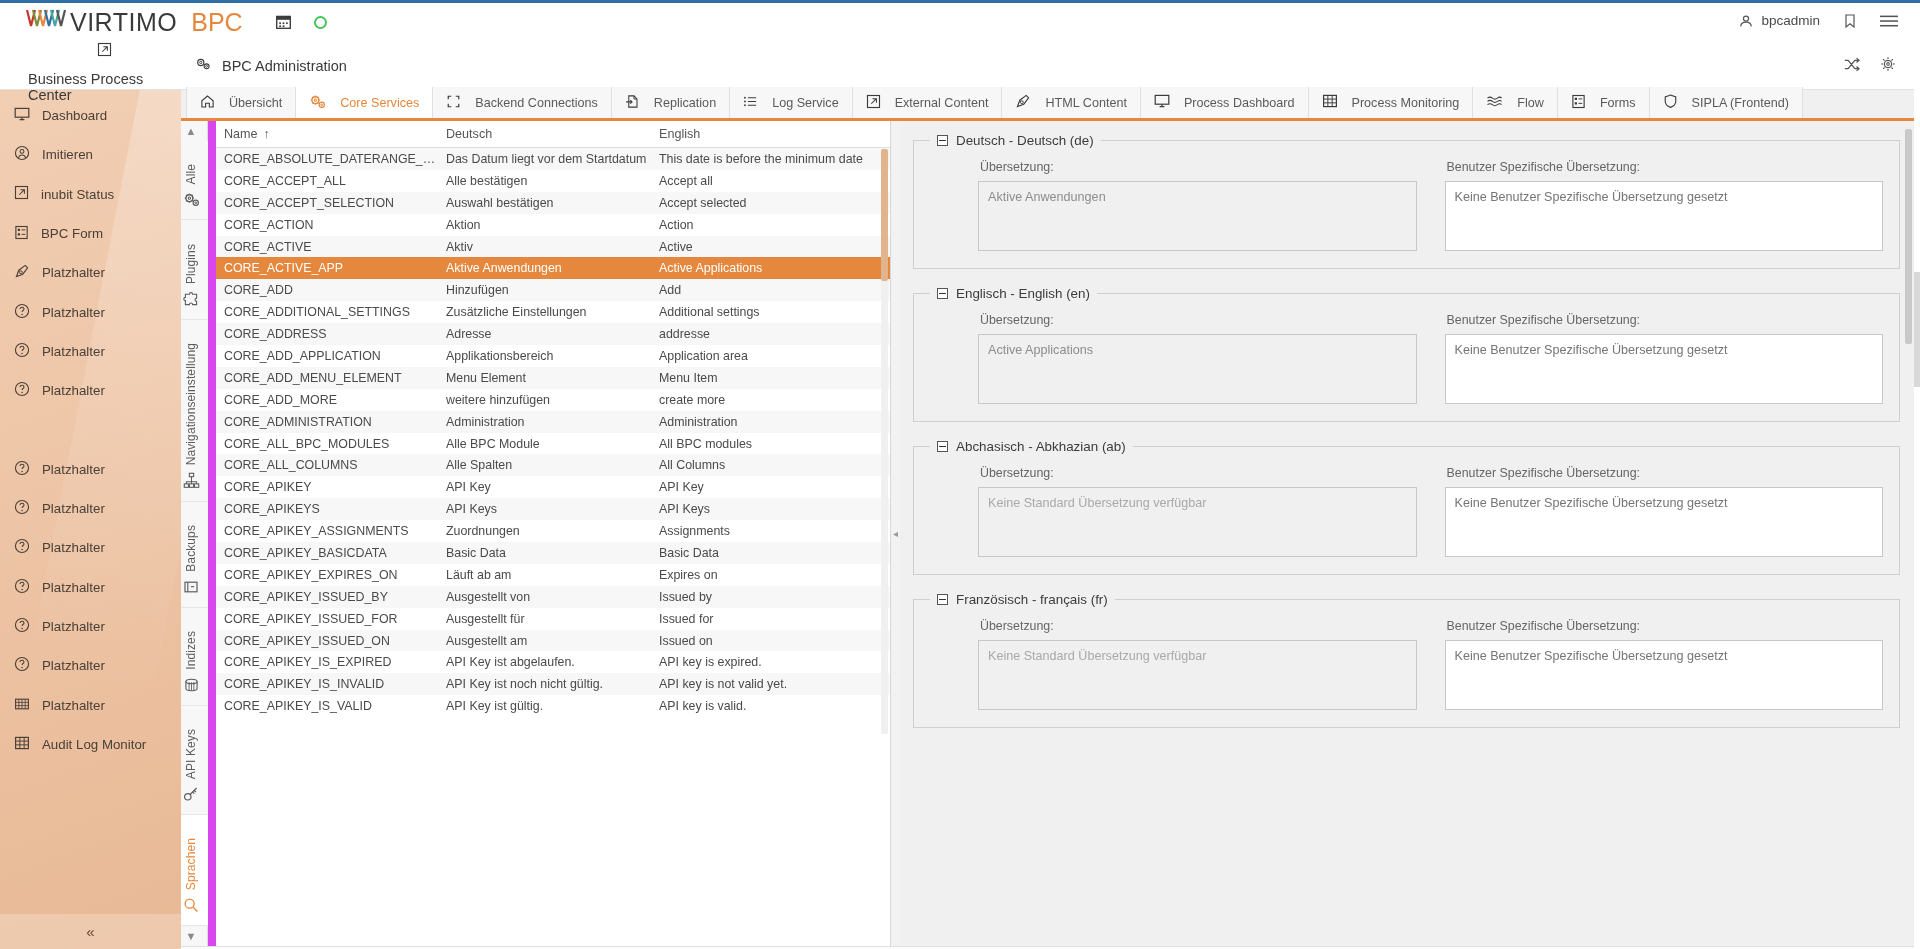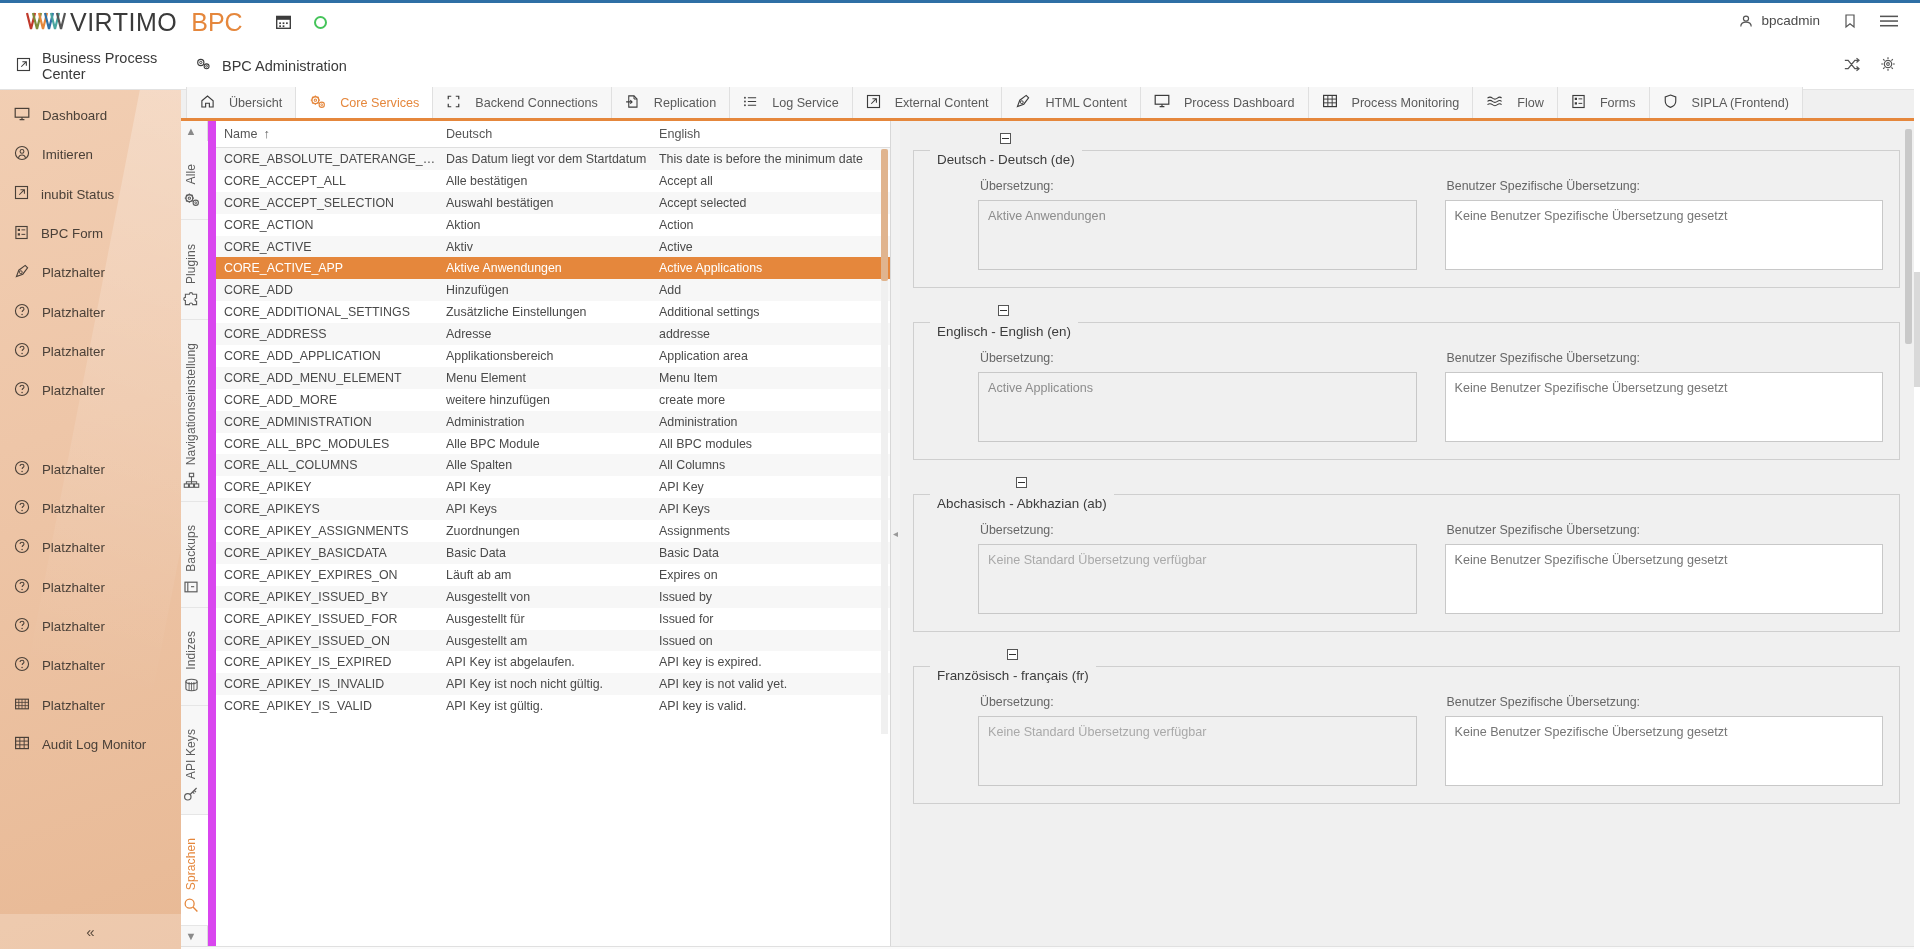--- a/index.html
+++ b/index.html
@@ -10,21 +10,21 @@
     -webkit-font-smoothing: antialiased;
   }
   body { position: relative; font-size: 13px; color: #3c3c3c; }
 
   
   #topbar {
     position: absolute; left: 0; top: 0; width: 1920px; height: 42px;
     background: #ffffff; border-top: 3px solid #2f6fa5;
     display: flex; align-items: center; z-index: 40;
   }
-  #logo-wrap { display: flex; align-items: center; padding-left: 26px; gap: 0px; }
+  #logo-wrap { display: flex; align-items: flex-start; padding-left: 26px; gap: 0px; }
   .logo-w { display: inline-block; }
   #brand-virtimo {
     font-size: 25px; letter-spacing: .5px; color: #3a3a3a; font-weight: 400;
   }
   #brand-bpc {
     font-size: 25px; color: #e5873c; margin-left: 14px; font-weight: 400;
   }
   #topbar-icons { display: flex; align-items: center; gap: 22px; margin-left: 32px; }
   .cal-icon { width: 17px; height: 17px; }
   .status-dot {
@@ -43,22 +43,23 @@
     background: linear-gradient(160deg,#f2cfb4 0%,#eec6a8 42%,#e8b995 100%);
     overflow: hidden; z-index: 20;
   }
   #sidebar:before {
     content: ""; position: absolute; right: -10px; top: 0; width: 130px; height: 100%;
     background: linear-gradient(195deg, rgba(255,255,255,.30), rgba(255,255,255,0) 70%);
     transform: skewX(-11deg); pointer-events: none;
   }
   #sb-header {
     height: 48px; background: #ffffff; display: flex; align-items: center;
-    gap: 11px; padding-left: 16px; position: relative; z-index: 3;
+    gap: 11px; padding-left: 28px; position: relative; z-index: 3;
     border-bottom: 1px solid #e2e2e2;
+    flex-direction: column;
   }
   #sb-header-label { font-size: 14.5px; color: #3a3a3a; }
   #sb-items { position: relative; z-index: 2; padding-top: 6px; }
   .sb-item {
     height: 39.3px; display: flex; align-items: center; gap: 12px;
     padding-left: 14px; font-size: 13.3px; color: #4a4038; cursor: pointer;
   }
   .sb-item .lbl { white-space: nowrap; }
   .sb-item.spacer { height: 39.3px; }
   #sb-collapse {
@@ -161,21 +162,21 @@
   #detail {
     flex: 1 1 auto; background: #f0f0f0; overflow: hidden;
     padding: 12px 14px 0 22px; position: relative;
   }
   fieldset.lang {
     border: 1px solid #cfcfcf; margin-bottom: 17px; padding: 7px 16px 14px 16px;
     background: #f0f0f0;
   }
   fieldset.lang legend {
     font-size: 13.4px; color: #3c3c3c; padding: 0 7px;
-    display: flex; align-items: center; gap: 8px; flex-direction: column;
+    display: flex; align-items: center; gap: 8px;
   }
   .collapse-box {
     width: 11px; height: 11px; border: 1px solid #555; display: inline-flex;
     align-items: center; justify-content: center; font-size: 11px; line-height: 1;
     color: #333; cursor: pointer; background: #fff;
   }
   .collapse-box:after { content: ""; width: 7px; height: 1px; background: #333; }
   .fieldrow { display: flex; gap: 28px; margin-left: 48px; }
   .fieldcol { flex: 1 1 50%; }
   .fieldcol .flabel { font-size: 12.4px; color: #666; margin: 5px 0 7px 2px; }

